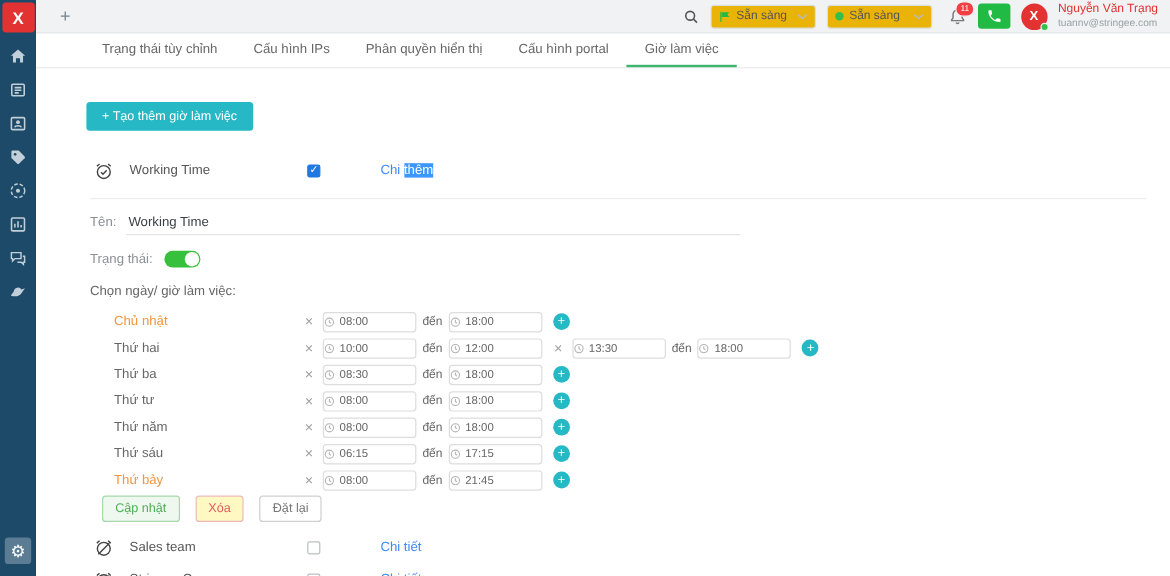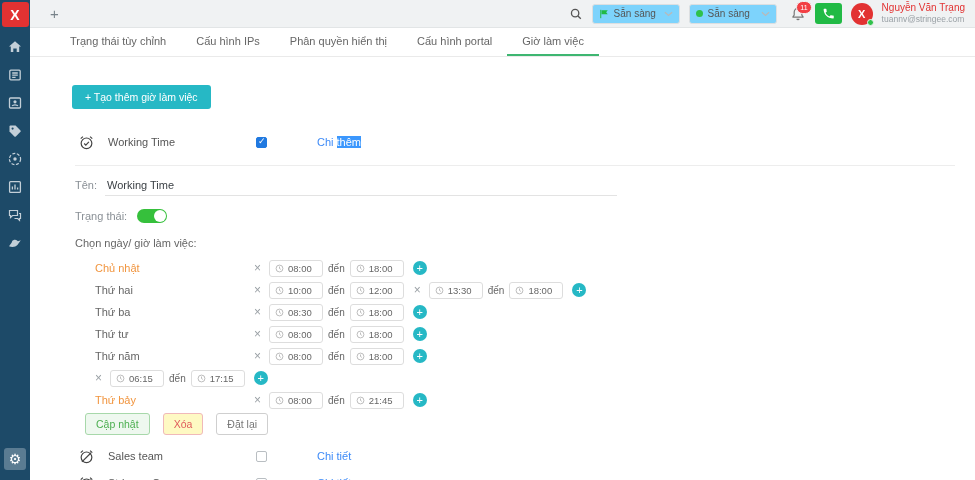--- a/index.html
+++ b/index.html
@@ -17,36 +17,36 @@
   .gear-glyph { color: #fff; font-size: 14px; line-height: 1; }
 
   
   .main { flex: 1; display: flex; flex-direction: column; min-width: 0; }
 
   .topstrip { height: 28px; background: #f0f2f3; border-bottom: 1px solid #e2e5e6; display: flex; align-items: center; padding: 0 10px 0 20px; flex-shrink: 0; }
   .plus { color: #78838a; font-size: 15px; cursor: pointer; }
   .top-right { margin-left: auto; display: flex; align-items: center; gap: 9px; }
   .search { width: 14px; height: 14px; cursor: pointer; }
   .search svg { width: 14px; height: 14px; display:block; }
-  .status-select { width: 88px; height: 20px; background: #7dd3fc; border: 1px solid #dcdfe1; border-radius: 3px; display: flex; align-items: center; gap: 5px; padding: 4px 6px; font-size: 10px; color: #555; cursor: pointer; }
+  .status-select { width: 88px; height: 20px; background: #eab308; border: 1px solid #dcdfe1; border-radius: 3px; display: flex; align-items: center; gap: 5px; padding: 4px 6px; font-size: 10px; color: #555; cursor: pointer; }
   .flag { width: 10px; height: 10px; } .flag svg { width: 10px; height: 10px; display:block; }
   .dot { width: 7px; height: 7px; border-radius: 50%; background: #2fc14a; flex-shrink:0; }
   .chev { margin-left: auto; width: 9px; height: 6px; } .chev svg { width: 9px; height: 6px; display:block; }
   .bell-wrap { position: relative; margin-left: 4px; cursor: pointer; }
   .bell-wrap svg { width: 16px; height: 16px; display:block; }
   .badge { position: absolute; top: -5px; right: -6px; background: #f23f44; color: #fff; font-size: 7px; line-height: 1; padding: 2px 3px; border-radius: 7px; border: 1px solid #f0f2f3; }
   .call-btn { width: 27px; height: 21px; background: #21ba45; border-radius: 3px; display: flex; align-items: center; justify-content: center; cursor: pointer; }
   .call-btn svg { width: 13px; height: 13px; display:block; }
   .avatar { width: 22px; height: 22px; border-radius: 50%; background: #e23232; color: #fff; font-weight: bold; font-size: 11px; display: flex; align-items: center; justify-content: center; position: relative; cursor: pointer; }
   .avatar .status-dot { position: absolute; right: -1px; bottom: -1px; width: 7px; height: 7px; background: #2fc14a; border: 1px solid #f0f2f3; border-radius: 50%; }
   .user-meta { line-height: 1.2; cursor: pointer; }
   .user-name { color: #e23232; font-size: 10px; }
   .user-email { color: #9aa1a6; font-size: 8.5px; }
 
-  .tabbar { height: 29px; background: #fff; border-bottom: 1px solid #eaeaea; display: flex; align-items: stretch; padding-left: 25px; flex-shrink: 0; }
+  .tabbar { height: 29px; background: #fff; border-bottom: 1px solid #eaeaea; display: flex; align-items: stretch; padding-left: 40px; flex-shrink: 0; }
   .tab { padding: 0 15px; display: flex; align-items: center; font-size: 11px; color: #666; border-bottom: 2px solid transparent; cursor: pointer; white-space: nowrap; }
   .tab.active { border-bottom-color: #3eb671; }
 
   
   .content { flex: 1; padding: 0 20px 0 45px; overflow: hidden; }
   .create-btn { margin-top: 28px; margin-left: -3px; background: #26b8c5; color: #fff; border: none; border-radius: 3px; font-size: 10.5px; padding: 6px 13px; cursor: pointer; font-family: inherit; }
 
   .sched-row { display: flex; align-items: center; height: 18px; }
   .wt-row { margin-top: 24px; }
   .sched-icon { width: 17px; height: 17px; margin-left: 3px; margin-right: 13px; flex-shrink: 0; }
@@ -69,21 +69,21 @@
   .toggle::after { content: ""; position: absolute; right: 1px; top: 1px; width: 12px; height: 12px; background: #fff; border-radius: 50%; }
 
   .choose-label { margin-top: 14px; font-size: 11px; color: #666; }
 
   .days { margin-top: 8px; }
   .day-row { display: flex; align-items: center; height: 22px; padding-left: 20px; }
   .day-label { width: 159px; font-size: 11px; color: #666; flex-shrink: 0; }
   .day-label.highlight { color: #f1953f; }
   .x-btn { color: #9aa0a5; font-size: 12px; margin-right: 8px; cursor: pointer; line-height: 1; }
   .x-btn + .time-box { margin-left: 0; }
-  .time-box { width: 54px; height: 17px; border: 1px solid #ddd; border-radius: 3px; background: #fff; display: flex; align-items: center; gap: 4px; padding-left: 5px; font-size: 9.5px; color: #666; cursor: text; flex-shrink: 0; }
+  .time-box { width: 78px; height: 17px; border: 1px solid #ddd; border-radius: 3px; background: #fff; display: flex; align-items: center; gap: 4px; font-size: 9.5px; color: #666; cursor: text; flex-shrink: 0; }
   .time-box svg { width: 9px; height: 9px; display: block; flex-shrink: 0; }
   .den { margin: 0 5px; font-size: 10px; color: #666; }
   .range2 { margin-left: 10px; }
   .add-btn { width: 14px; height: 14px; margin-left: 9px; border-radius: 50%; background: #26b8c5; color: #fff; font-size: 11px; line-height: 1; display: flex; align-items: center; justify-content: center; cursor: pointer; flex-shrink: 0; }
 
   .action-row { margin-top: 2px; padding-left: 10px; display: flex; gap: 13px; }
   .btn { font-size: 10.5px; padding: 4px 10px; border-radius: 3px; border: 1px solid; cursor: pointer; font-family: inherit; }
   .btn-update { color: #4caf50; border-color: #a7d8aa; background: #eef8ef; }
   .btn-delete { color: #e05c5c; border-color: #f0b9b9; background: #fef9c3; }
   .btn-reset { color: #777; border-color: #cfcfcf; background: #fff; }
@@ -398,20 +398,21 @@
                     <circle cx="5" cy="5" r="3.8"></circle>
                     <path d="M5 2.8V5l1.5 1"></path>
                   </svg>
                 </span>
                 <span>18:00</span>
               </span>
             </span>
             <span class="add-btn">+</span>
           </div>
           <div class="day-row">
+            <span class="day-label">Thứ sáu</span>
             <span class="range" style="display: flex; align-items: center;">
               <span class="x-btn">×</span>
               <span class="time-box">
                 <span>
                   <svg viewBox="0 0 10 10" fill="none" stroke="#b5b5b5" stroke-width="1">
                     <circle cx="5" cy="5" r="3.8"></circle>
                     <path d="M5 2.8V5l1.5 1"></path>
                   </svg>
                 </span>
                 <span>06:15</span>

